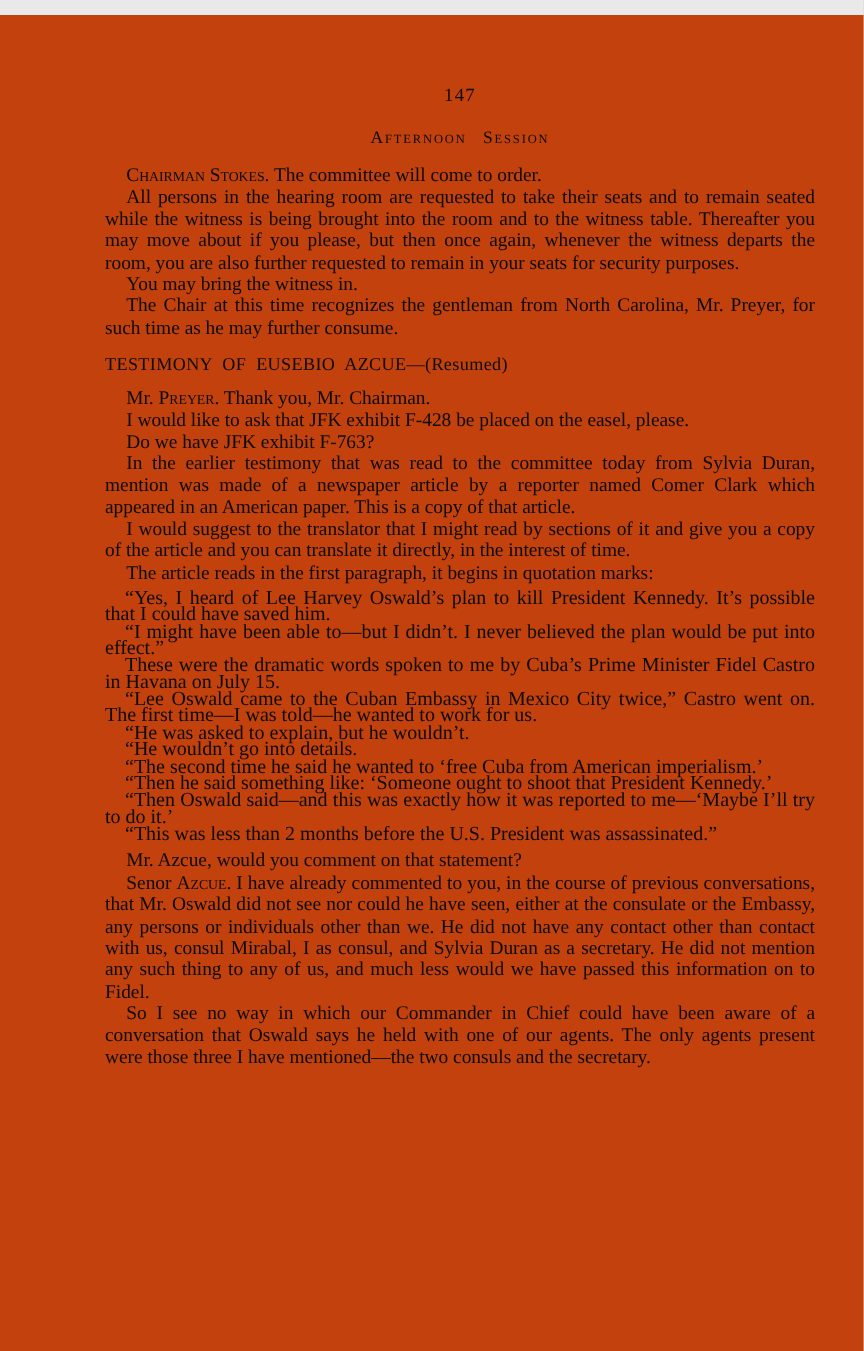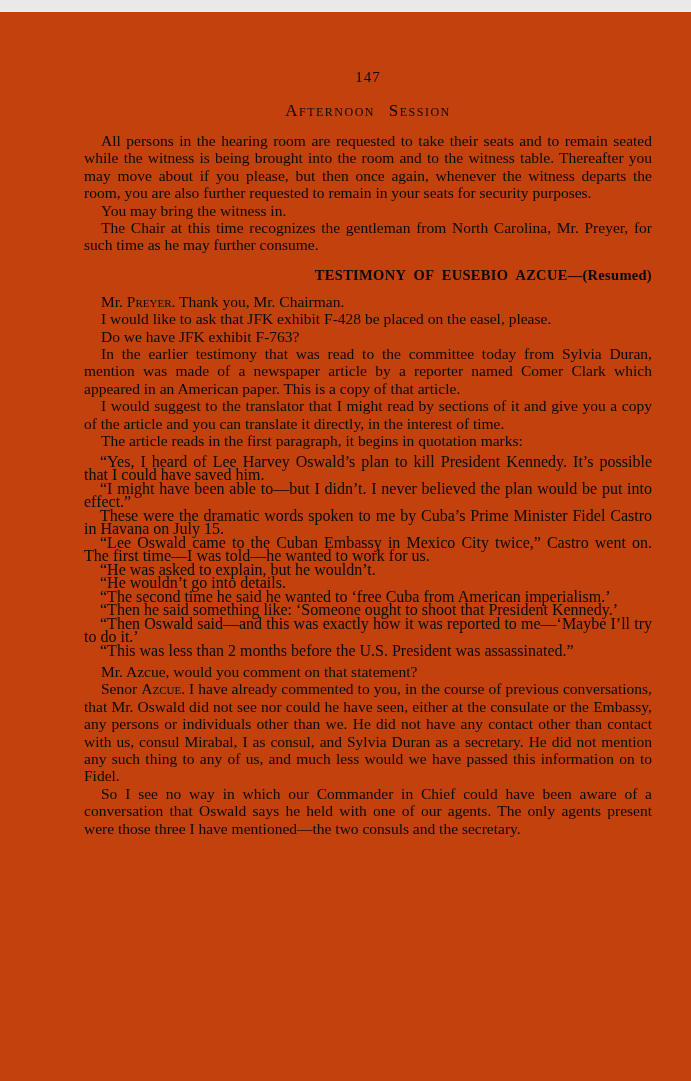--- a/index.html
+++ b/index.html
@@ -21,42 +21,42 @@
   }
   .pageno {
     text-align: center;
     font-size: 15px;
     line-height: 18px;
     letter-spacing: 1px;
   }
   .session-heading {
     margin: 16px 0 12px 0;
     text-align: center;
-    font-size: 17px;
+    font-size: 14px;
     font-weight: normal;
     font-variant: small-caps;
     letter-spacing: 1.5px;
     word-spacing: 8px;
     line-height: 18px;
   }
   .body-text p {
     margin: 0;
     font-size: 15.5px;
     line-height: 17.4px;
     text-align: justify;
     text-indent: 17px;
   }
   .sc {
     font-variant: small-caps;
   }
   .testimony-heading {
     margin: 12px 0 9px 0;
-    text-align: right;
+    text-align: left;
     font-size: 14.5px;
-    font-weight: bold;
+    font-weight: normal;
     letter-spacing: 0.3px;
     word-spacing: 4px;
     line-height: 18px;
   }
   .quote-block {
     margin: 5px 0 6px 0;
   }
   .quote-block p {
     margin: 0;
     font-size: 16px;
@@ -68,20 +68,21 @@
 </head>
 <body>
 
 <div class="page">
 
   <div class="pageno">147</div>
 
   <h1 class="session-heading">Afternoon Session</h1>
 
   <div class="body-text">
+    <p><span class="sc"><span>Chairman </span><span class="sc">Stokes</span></span><span>. The committee will come to order.</span></p>
     <p>All persons in the hearing room are requested to take their seats and to remain seated while the witness is being brought into the room and to the witness table. Thereafter you may move about if you please, but then once again, whenever the witness departs the room, you are also further requested to remain in your seats for security purposes.</p>
     <p>You may bring the witness in.</p>
     <p>The Chair at this time recognizes the gentleman from North Carolina, Mr. Preyer, for such time as he may further consume.</p>
   </div>
 
   <h2 class="testimony-heading">TESTIMONY OF EUSEBIO AZCUE—(Resumed)</h2>
 
   <div class="body-text">
     <p><span><span>Mr. </span><span class="sc">Preyer</span></span><span>. Thank you, Mr. Chairman.</span></p>
     <p>I would like to ask that JFK exhibit F-428 be placed on the easel, please.</p>

